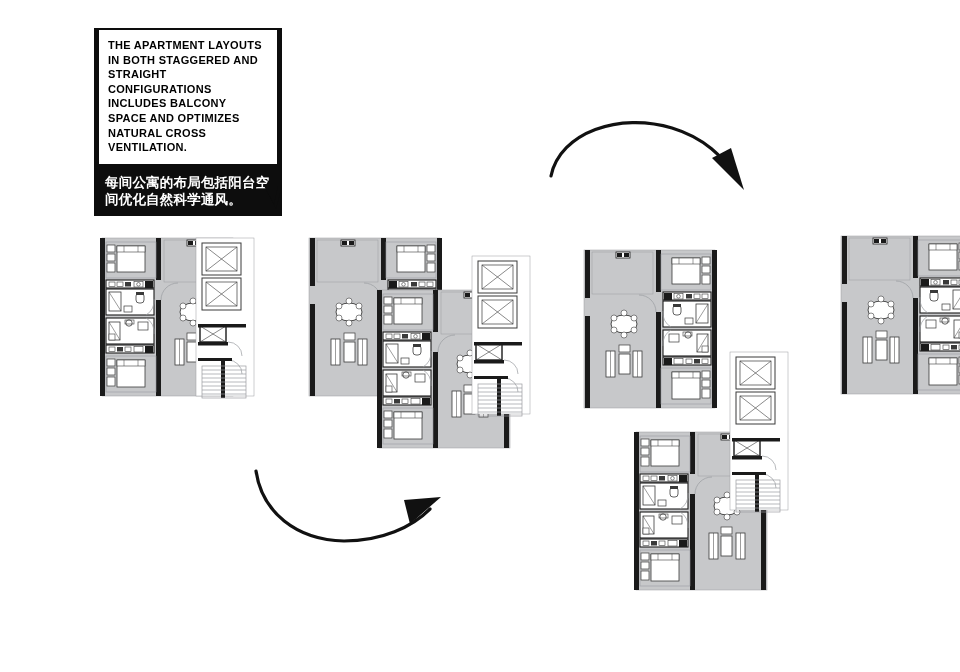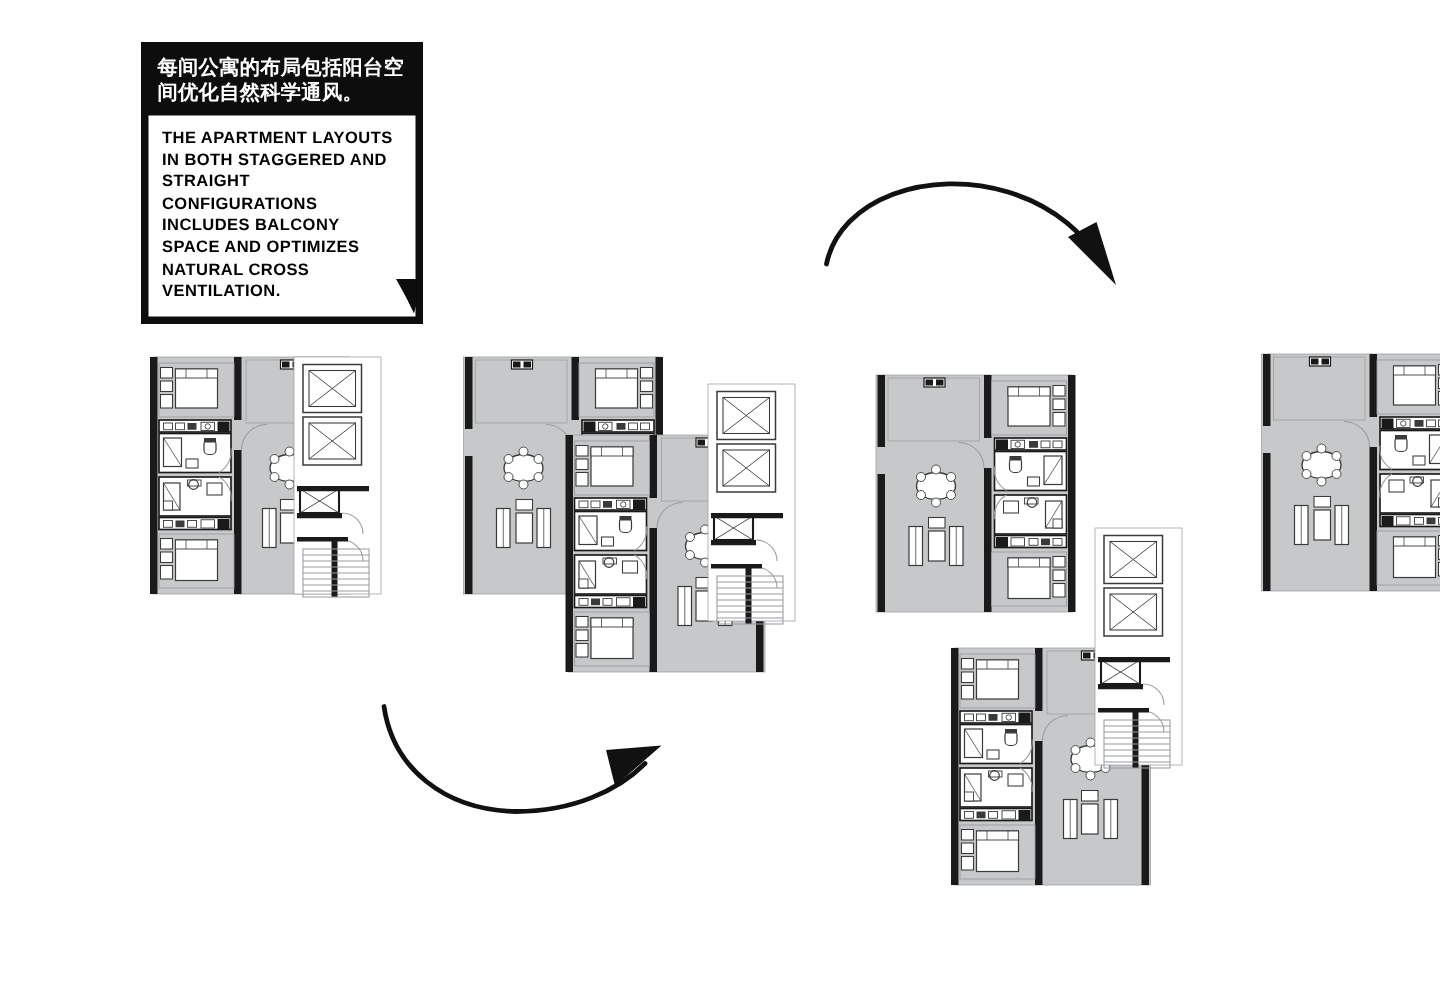--- a/index.html
+++ b/index.html
@@ -50,22 +50,22 @@
     z-index:31;
   }
   svg{display:block;overflow:visible;}
 </style>
 </head>
 <body>
 
 <div id="stage">
 
   <div id="callout">
+    <div id="callout-body">THE APARTMENT LAYOUTS IN BOTH STAGGERED AND STRAIGHT CONFIGURATIONS INCLUDES BALCONY SPACE AND OPTIMIZES NATURAL CROSS VENTILATION.</div>
     <div id="callout-cn">每间公寓的布局包括阳台空间优化自然科学通风。</div>
-    <div id="callout-body">THE APARTMENT LAYOUTS IN BOTH STAGGERED AND STRAIGHT CONFIGURATIONS INCLUDES BALCONY SPACE AND OPTIMIZES NATURAL CROSS VENTILATION.</div>
   </div>
   <svg id="callout-tail" viewBox="0 0 30 24">
     <polygon points="0,0 26,0 20,23 9,0" fill="#0d0d0d"></polygon>
     <polygon points="3,0 22,0 18,18 8,0" fill="#0d0d0d"></polygon>
   </svg>
 
   <svg class="layer" viewBox="0 0 960 672">
     <g>
       <path d="M551,176 C560,132 620,112 672,128 C705,138 724,158 733,174" fill="none" stroke="#111111" stroke-width="3.2" stroke-linecap="round"></path>
       <polygon points="712,158 744,190 731,148" fill="#111111"></polygon>

